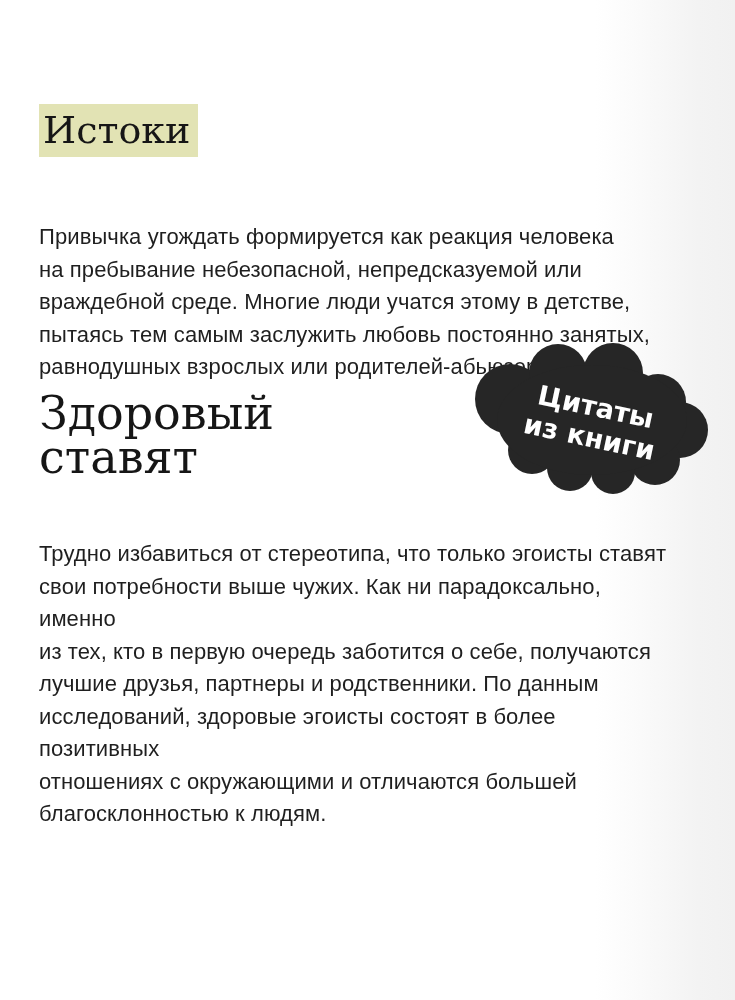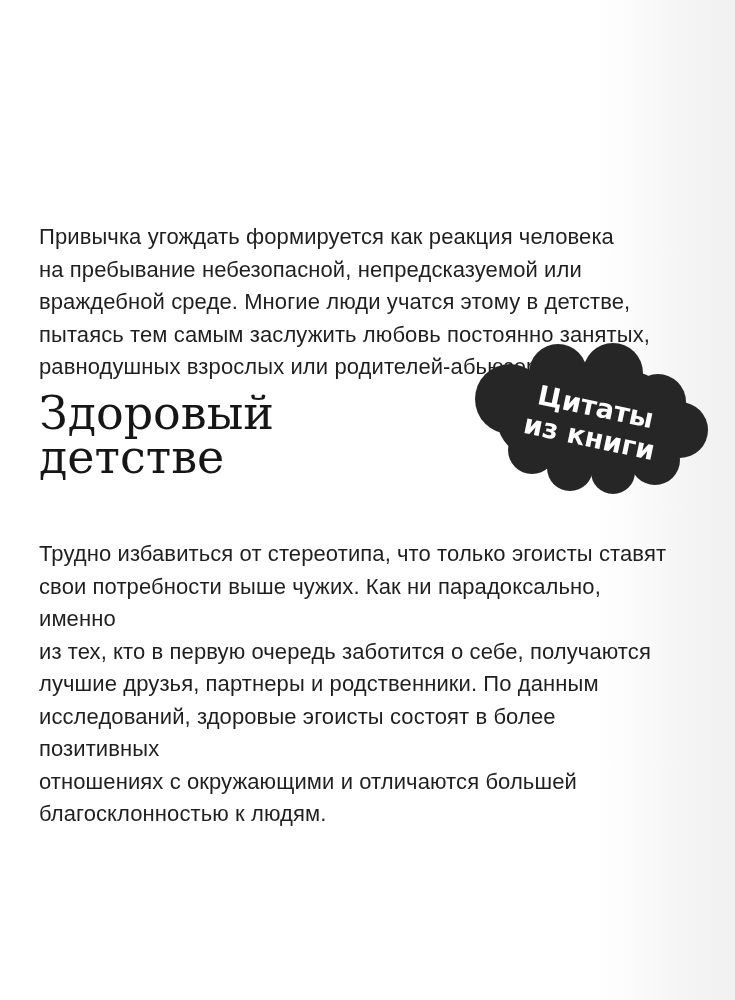--- a/index.html
+++ b/index.html
@@ -52,29 +52,30 @@
     font-weight:bold;font-size:27px;line-height:31px;
     color:#ffffff;
     pointer-events:none;
   }
 </style>
 </head>
 <body>
 
 <div class="page">
 
+  <div class="h1-highlight">Истоки</div>
 
   <div class="body-text para-1">Привычка угождать формируется как реакция человека
 на пребывание небезопасной, непредсказуемой или
 враждебной среде. Многие люди учатся этому в детстве,
 пытаясь тем самым заслужить любовь постоянно занятых,
 равнодушных взрослых или родителей-абьюзеров.</div>
 
   <div class="h2">Здоровый
-детстве</div>
+ставят</div>
 
   <div class="cloud-badge">
     <svg viewBox="0 0 250 160">
       <g fill="#262626">
         <circle cx="42" cy="59" r="35"></circle>
         <circle cx="90" cy="33" r="29"></circle>
         <circle cx="145" cy="33" r="30"></circle>
         <circle cx="190" cy="62" r="28"></circle>
         <circle cx="212" cy="90" r="28"></circle>
         <circle cx="187" cy="120" r="25"></circle>

